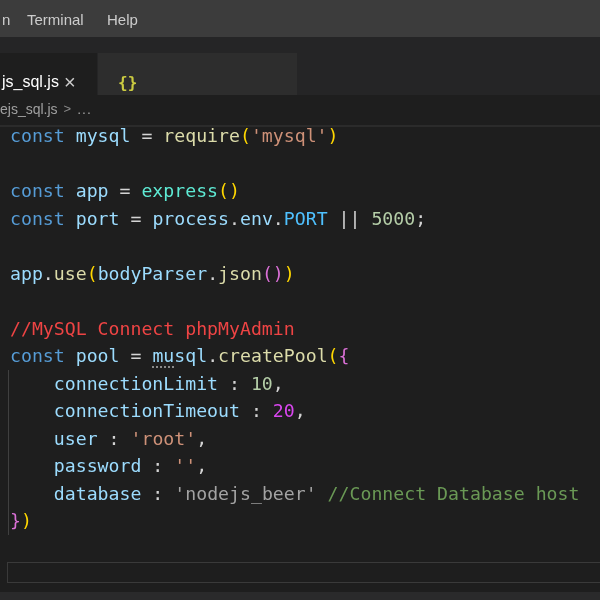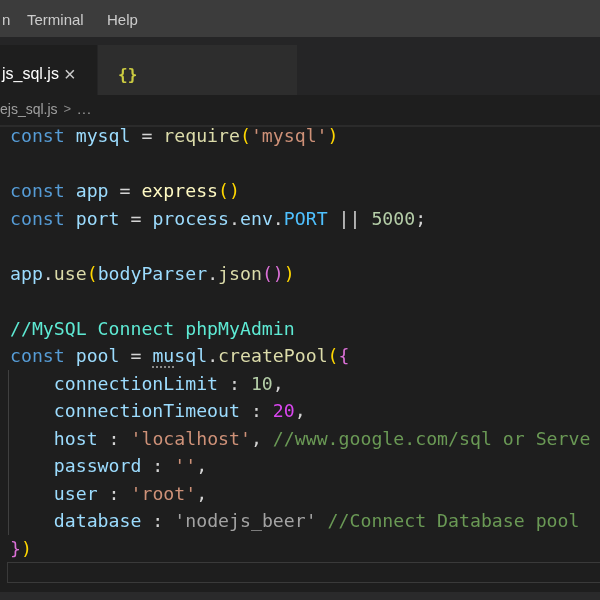--- a/index.html
+++ b/index.html
@@ -12,21 +12,21 @@
   .titlebar span { position:absolute; top:50%; transform:translateY(-50%);
                    white-space:nowrap; color:var(--menu-text,#CCCCCC); font-size:15px; }
   .mfrag  { left:2px; }
   .mterm  { left:27px; }
   .mhelp  { left:107px; }
   .wtitle { left:270px; font-size:16.5px; letter-spacing:0.5px; color:var(--title-text,#CCCCCC); }
 
   
   .tabbar { position:absolute; top:37px; left:0; width:600px; height:58px;
             background:var(--tabstrip-bg,#252526); }
-  .tab { position:absolute; top:8px; height:58px; cursor:pointer;text-align:right; }
+  .tab { position:absolute; top:16px; height:58px; cursor:pointer;text-align:right; }
   .tab-active { left:0; width:97px; background:var(--tab-active-bg,#1E1E1E); }
   .tab-active .tab-label { position:absolute; left:2px; top:50%; transform:translateY(-50%);
                            color:var(--tab-active-text,#FFFFFF); font-size:16px; white-space:nowrap; }
   .tab-close { position:absolute; left:64px; top:50%; transform:translateY(-50%);
                color:#CCCCCC; font-size:20px; line-height:20px; }
   .tab-inactive { left:98px; width:199px; background:var(--tab-inactive-bg,#2D2D2D); }
   .json-icon { position:absolute; left:20px; top:50%; transform:translateY(-50%);
                color:var(--json-icon,#CBCB41); font-weight:bold; font-size:16px;
                font-family:"DejaVu Sans Mono", monospace; }
   .tab-inactive .tab-label { position:absolute; left:46px; top:50%; transform:translateY(-50%);
@@ -79,31 +79,30 @@
   <span class="bc-file">ejs_sql.js</span>
   <span class="bc-sep">&gt;</span>
   <span class="bc-more">...</span>
 </div>
 
 <div class="editor">
   <div class="editor-top-line"></div>
   <div class="code">
       <div class="code-line"><span style="color: rgb(86, 156, 214);">const</span><span style="color: rgb(212, 212, 212);"> </span><span style="color: rgb(156, 220, 254);">mysql</span><span style="color: rgb(212, 212, 212);"> = </span><span style="color: rgb(220, 220, 170);">require</span><span style="color: rgb(255, 215, 0);">(</span><span style="color: rgb(206, 145, 120);">'mysql'</span><span style="color: rgb(255, 215, 0);">)</span></div>
       <div class="code-line"></div>
-      <div class="code-line"><span style="color: rgb(86, 156, 214);">const</span><span style="color: rgb(212, 212, 212);"> </span><span style="color: rgb(156, 220, 254);">app</span><span style="color: rgb(212, 212, 212);"> = </span><span style="color: #fef9c3;">express</span><span style="color: rgb(255, 215, 0);">()</span></div>
+      <div class="code-line"><span style="color: rgb(86, 156, 214);">const</span><span style="color: rgb(212, 212, 212);"> </span><span style="color: rgb(156, 220, 254);">app</span><span style="color: rgb(212, 212, 212);"> = </span><span style="color: #5eead4;">express</span><span style="color: rgb(255, 215, 0);">()</span></div>
       <div class="code-line"><span style="color: rgb(86, 156, 214);">const</span><span style="color: rgb(212, 212, 212);"> </span><span style="color: rgb(156, 220, 254);">port</span><span style="color: rgb(212, 212, 212);"> = </span><span style="color: rgb(156, 220, 254);">process</span><span style="color: rgb(212, 212, 212);">.</span><span style="color: rgb(156, 220, 254);">env</span><span style="color: rgb(212, 212, 212);">.</span><span style="color: rgb(79, 193, 255);">PORT</span><span style="color: rgb(212, 212, 212);"> || </span><span style="color: rgb(181, 206, 168);">5000</span><span style="color: rgb(212, 212, 212);">;</span></div>
       <div class="code-line"></div>
       <div class="code-line"><span style="color: rgb(156, 220, 254);">app</span><span style="color: rgb(212, 212, 212);">.</span><span style="color: rgb(220, 220, 170);">use</span><span style="color: rgb(255, 215, 0);">(</span><span style="color: rgb(156, 220, 254);">bodyParser</span><span style="color: rgb(212, 212, 212);">.</span><span style="color: rgb(220, 220, 170);">json</span><span style="color: rgb(218, 112, 214);">()</span><span style="color: rgb(255, 215, 0);">)</span></div>
       <div class="code-line"></div>
-      <div class="code-line"><span style="color: #5eead4; margin-top: 7px;">//MySQL Connect phpMyAdmin</span></div>
+      <div class="code-line"><span style="color: #ef4444; margin-top: 7px;">//MySQL Connect phpMyAdmin</span></div>
       <div class="code-line"><span style="color: rgb(86, 156, 214);">const</span><span style="color: rgb(212, 212, 212);"> </span><span style="color: rgb(156, 220, 254);">pool</span><span style="color: rgb(212, 212, 212);"> = </span><span class="hint-underline" style="color: rgb(156, 220, 254);">mu</span><span style="color: rgb(156, 220, 254);">sql</span><span style="color: rgb(212, 212, 212);">.</span><span style="color: rgb(220, 220, 170);">createPool</span><span style="color: rgb(255, 215, 0);">(</span><span style="color: rgb(218, 112, 214);">{</span></div>
       <div class="code-line"><span style="color: rgb(212, 212, 212);">    </span><span style="color: rgb(156, 220, 254);">connectionLimit</span><span style="color: rgb(212, 212, 212);"> : </span><span style="color: rgb(181, 206, 168);">10</span><span style="color: rgb(212, 212, 212);">,</span></div>
       <div class="code-line"><span style="color: rgb(212, 212, 212);">    </span><span style="color: rgb(156, 220, 254);">connectionTimeout</span><span style="color: rgb(212, 212, 212);"> : </span><span style="color: #d946ef;">20</span><span style="color: rgb(212, 212, 212);">,</span></div>
-      <div class="code-line"><span style="color: rgb(212, 212, 212);">    </span><span style="color: rgb(156, 220, 254);">host</span><span style="color: rgb(212, 212, 212);"> : </span><span style="color: rgb(206, 145, 120);">'localhost'</span><span style="color: rgb(212, 212, 212);">, </span><span style="color: rgb(106, 153, 85);">//www.google.com/sql or Serve</span></div>
+      <div class="code-line"><span style="color: rgb(212, 212, 212);">    </span><span style="color: rgb(156, 220, 254);">user</span><span style="color: rgb(212, 212, 212);"> : </span><span style="color: rgb(206, 145, 120);">'root'</span><span style="color: rgb(212, 212, 212);">,</span></div>
       <div class="code-line"><span style="color: rgb(212, 212, 212);">    </span><span style="color: rgb(156, 220, 254);">password</span><span style="color: rgb(212, 212, 212);"> : </span><span style="color: rgb(206, 145, 120);">''</span><span style="color: rgb(212, 212, 212);">,</span></div>
-      <div class="code-line"><span style="color: rgb(212, 212, 212);">    </span><span style="color: rgb(156, 220, 254);">user</span><span style="color: rgb(212, 212, 212);"> : </span><span style="color: rgb(206, 145, 120);">'root'</span><span style="color: rgb(212, 212, 212);">,</span></div>
-      <div class="code-line"><span style="color: rgb(212, 212, 212);">    </span><span style="color: rgb(156, 220, 254);">database</span><span style="color: rgb(212, 212, 212);"> : </span><span style="color: #a3a3a3;">'nodejs_beer'</span><span style="color: rgb(212, 212, 212);"> </span><span style="color: rgb(106, 153, 85);">//Connect Database pool</span></div>
+      <div class="code-line"><span style="color: rgb(212, 212, 212);">    </span><span style="color: rgb(156, 220, 254);">database</span><span style="color: rgb(212, 212, 212);"> : </span><span style="color: #a3a3a3;">'nodejs_beer'</span><span style="color: rgb(212, 212, 212);"> </span><span style="color: rgb(106, 153, 85);">//Connect Database host</span></div>
       <div class="code-line"><span style="color: rgb(218, 112, 214);">}</span><span style="color: rgb(255, 215, 0);">)</span></div>
     </div>
   <div class="indent-guide"></div>
   <div class="current-line-box"></div>
   <div class="bottom-strip"></div>
 </div>
 
 </body></html>

